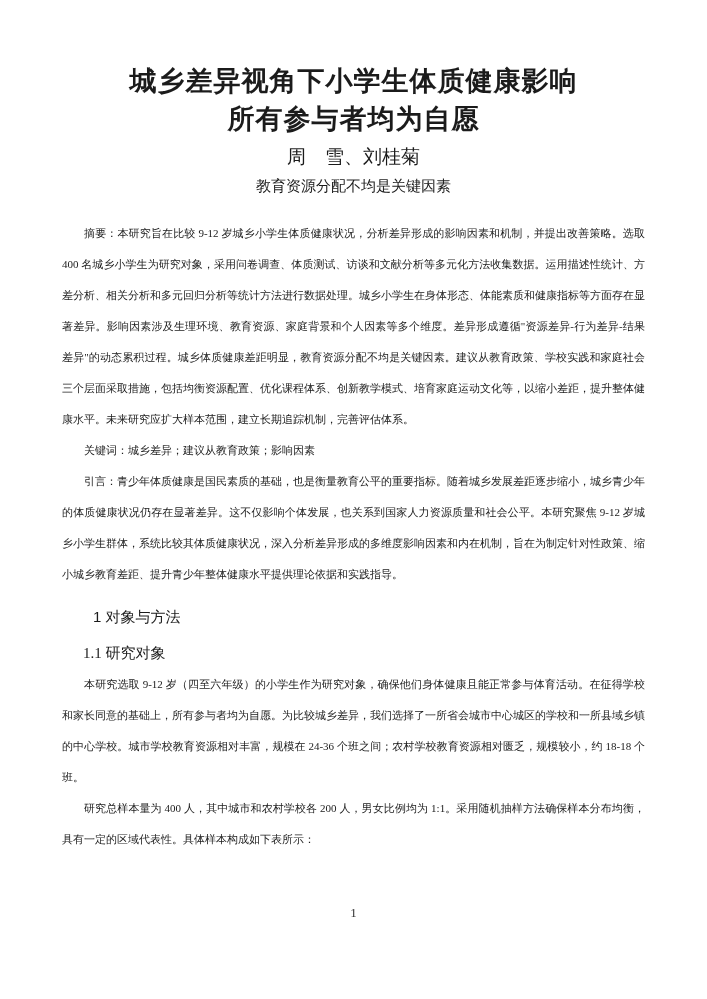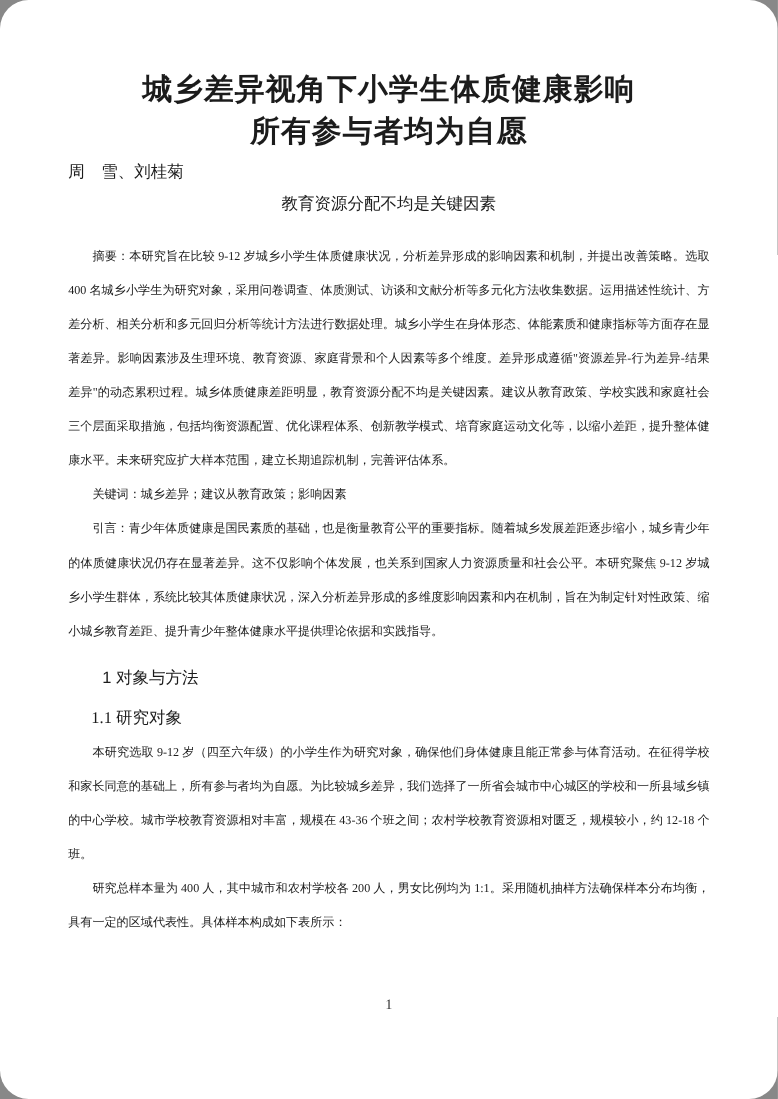--- a/index.html
+++ b/index.html
@@ -6,34 +6,34 @@
   html, body { background: #888; }
   .page {
     position: relative;
     width: 707px;
     height: 999px;
     margin: 0 auto;
     background: #ffffff;
     overflow: hidden;
     font-family: "Liberation Serif", "DejaVu Serif", serif;
     color: #1b1b1b;
-    border-radius: 26px;
   }
   .content {
     padding: 62px 62px 0 62px;
   }
   .doc-title {
     text-align: center;
     font-size: 27px;
     font-weight: bold;
     line-height: 38px;
     letter-spacing: 1px;
   }
   .authors {
-    font-size: 15px;
+    text-align: center;
+    font-size: 19px;
     line-height: 22px;
     margin-top: 8px;
   }
   .affiliation {
     text-align: center;
     font-size: 15px;
     line-height: 22px;
     margin-top: 7px;
   }
   .para {
@@ -83,20 +83,20 @@
     <p class="para first">摘要：本研究旨在比较 9-12 岁城乡小学生体质健康状况，分析差异形成的影响因素和机制，并提出改善策略。选取 400 名城乡小学生为研究对象，采用问卷调查、体质测试、访谈和文献分析等多元化方法收集数据。运用描述性统计、方差分析、相关分析和多元回归分析等统计方法进行数据处理。城乡小学生在身体形态、体能素质和健康指标等方面存在显著差异。影响因素涉及生理环境、教育资源、家庭背景和个人因素等多个维度。差异形成遵循"资源差异-行为差异-结果差异"的动态累积过程。城乡体质健康差距明显，教育资源分配不均是关键因素。建议从教育政策、学校实践和家庭社会三个层面采取措施，包括均衡资源配置、优化课程体系、创新教学模式、培育家庭运动文化等，以缩小差距，提升整体健康水平。未来研究应扩大样本范围，建立长期追踪机制，完善评估体系。</p>
 
     <p class="para">关键词：城乡差异；建议从教育政策；影响因素</p>
 
     <p class="para">引言：青少年体质健康是国民素质的基础，也是衡量教育公平的重要指标。随着城乡发展差距逐步缩小，城乡青少年的体质健康状况仍存在显著差异。这不仅影响个体发展，也关系到国家人力资源质量和社会公平。本研究聚焦 9-12 岁城乡小学生群体，系统比较其体质健康状况，深入分析差异形成的多维度影响因素和内在机制，旨在为制定针对性政策、缩小城乡教育差距、提升青少年整体健康水平提供理论依据和实践指导。</p>
 
     <div class="h-section">1 对象与方法</div>
 
     <div class="h-subsection">1.1 研究对象</div>
 
-    <p class="para">本研究选取 9-12 岁（四至六年级）的小学生作为研究对象，确保他们身体健康且能正常参与体育活动。在征得学校和家长同意的基础上，所有参与者均为自愿。为比较城乡差异，我们选择了一所省会城市中心城区的学校和一所县域乡镇的中心学校。城市学校教育资源相对丰富，规模在 43-36 个班之间；农村学校教育资源相对匮乏，规模较小，约 12-18 个班。</p>
+    <p class="para">本研究选取 9-12 岁（四至六年级）的小学生作为研究对象，确保他们身体健康且能正常参与体育活动。在征得学校和家长同意的基础上，所有参与者均为自愿。为比较城乡差异，我们选择了一所省会城市中心城区的学校和一所县域乡镇的中心学校。城市学校教育资源相对丰富，规模在 24-36 个班之间；农村学校教育资源相对匮乏，规模较小，约 18-18 个班。</p>
 
     <p class="para">研究总样本量为 400 人，其中城市和农村学校各 200 人，男女比例均为 1:1。采用随机抽样方法确保样本分布均衡，具有一定的区域代表性。具体样本构成如下表所示：</p>
 
   </div>
 
   <div class="page-number">1</div>
 </div>
 
 </body></html>

